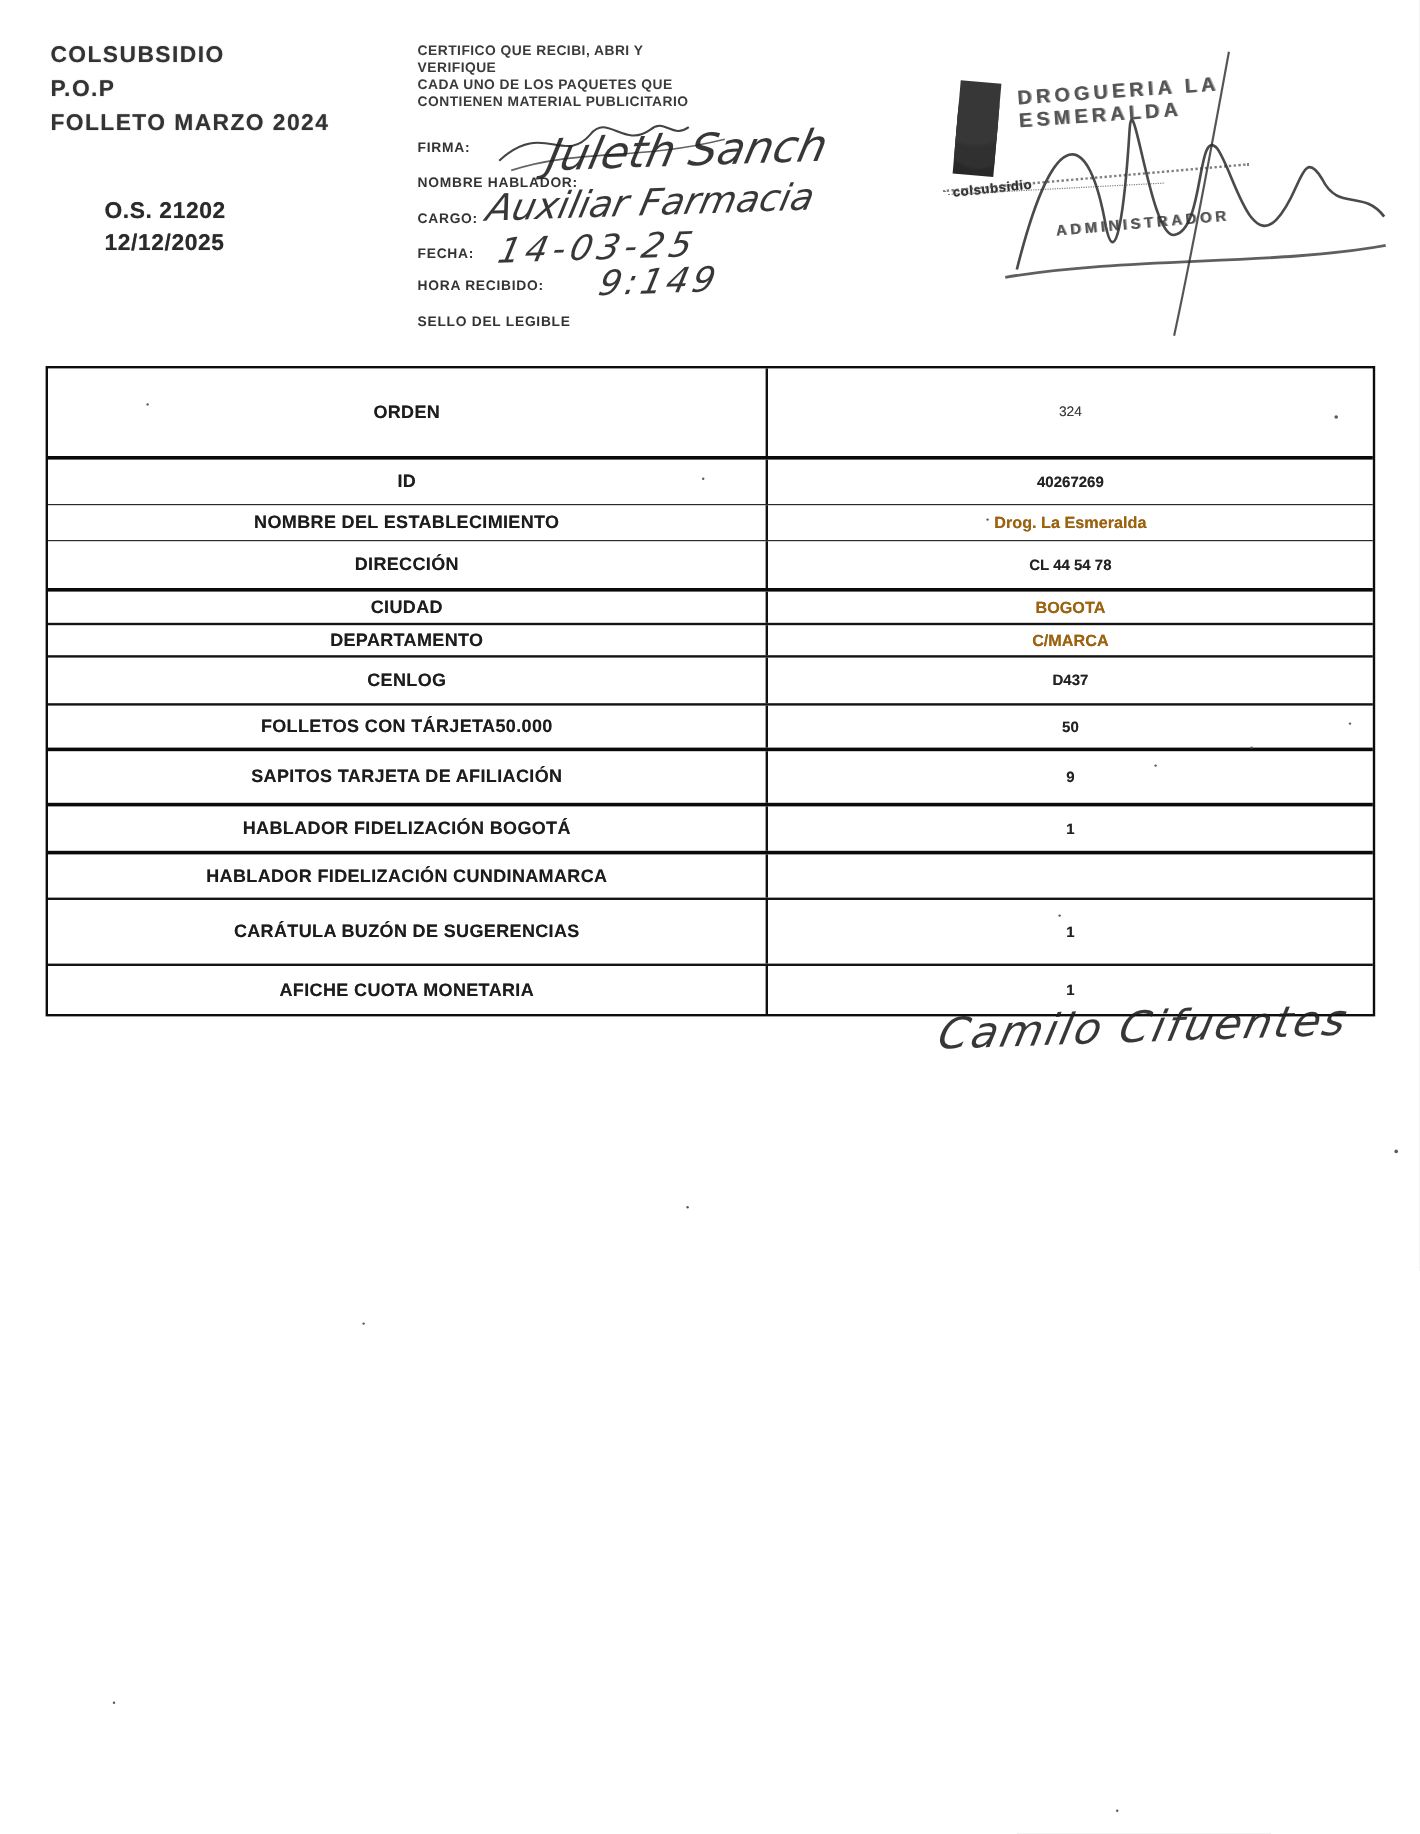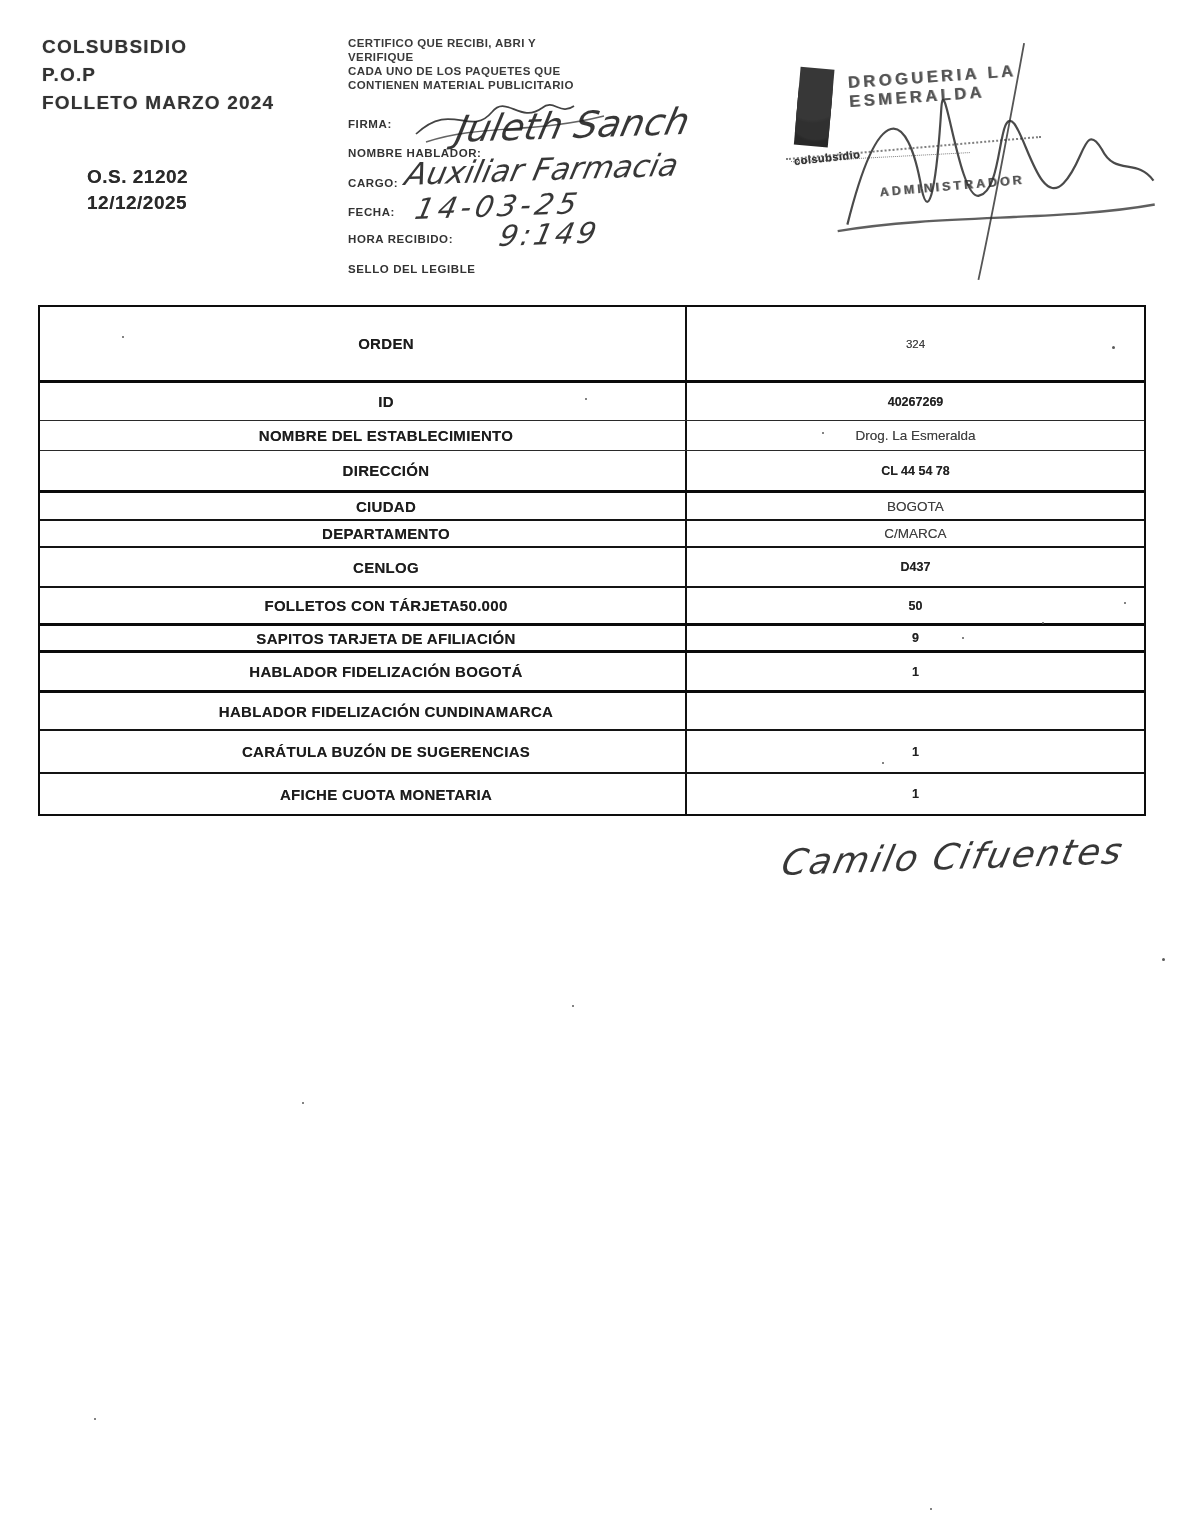--- a/index.html
+++ b/index.html
@@ -28,27 +28,27 @@
   .stamp-logo-blob{width:34px;height:78px;background:
      radial-gradient(circle at 40% 20%,#222 55%,transparent 60%),
      radial-gradient(circle at 55% 55%,#1a1a1a 60%,transparent 66%),
      radial-gradient(circle at 35% 85%,#111 58%,transparent 64%);
      transform:rotate(8deg);opacity:.9;}
   .stamp-logo-word{font-size:11px;font-weight:700;color:#2e2e2e;letter-spacing:.5px;
      text-shadow:0 0 1px rgba(0,0,0,.6);transform:rotate(-3deg);}
   .fuzzline{border-top:2px dotted #555;opacity:.75;}
   
   .rtable{left:38px;top:305px;width:1108px;border:2px solid #0d0d0d;box-sizing:border-box;}
-  .trow{display:flex;box-sizing:border-box;padding-left:47px;}
+  .trow{display:flex;box-sizing:border-box;}
   .cl{width:600px;box-sizing:border-box;border-right:2px solid #111;
       display:flex;align-items:center;justify-content:center;text-align:center;}
   .cr{flex:1;display:flex;align-items:center;justify-content:center;text-align:center;}
   .lab{font-size:15px;font-weight:600;letter-spacing:.3px;color:#1c1c1c;text-shadow:0 0 .5px rgba(0,0,0,.5);}
   .val{font-size:12.5px;font-weight:600;color:#222;text-shadow:0 0 .4px rgba(0,0,0,.45);}
-  .val.b{font-weight:400;font-size:13.5px;color:#404040;}
+  .val.b{font-weight:700;font-size:13.5px;color:#a16207;}
   .val.faint{font-weight:400;font-size:11.5px;color:#3c3c3c;}
   .bb2{border-bottom:2px solid #141414;}
   .bb3{border-bottom:3px solid #0a0a0a;}
   .bb1{border-bottom:1.6px solid #2a2a2a;}
   .speck{position:absolute;width:2px;height:2px;background:#5a5a5a;border-radius:50%;}
   svg{overflow:visible;}
 </style>
 </head>
 <body>
 
@@ -155,21 +155,21 @@
         </div>
     </div>
     <div class="trow bb3" style="height:38px;">
       <div class="cl">
           <span class="lab">FOLLETOS CON TÁRJETA50.000</span>
         </div>
       <div class="cr">
           <span class="val">50</span>
         </div>
     </div>
-    <div class="trow bb3" style="height:27px;">
+    <div class="trow bb3" style="height:46px;">
       <div class="cl">
           <span class="lab">SAPITOS TARJETA DE AFILIACIÓN</span>
         </div>
       <div class="cr">
           <span class="val">9</span>
         </div>
     </div>
     <div class="trow bb3" style="height:40px;">
       <div class="cl">
           <span class="lab">HABLADOR FIDELIZACIÓN BOGOTÁ</span>
@@ -179,21 +179,21 @@
         </div>
     </div>
     <div class="trow bb2" style="height:38px;">
       <div class="cl">
           <span class="lab">HABLADOR FIDELIZACIÓN CUNDINAMARCA</span>
         </div>
       <div class="cr">
           <span class="val"></span>
         </div>
     </div>
-    <div class="trow bb2" style="height:43px;">
+    <div class="trow bb2" style="height:55px;">
       <div class="cl">
           <span class="lab">CARÁTULA BUZÓN DE SUGERENCIAS</span>
         </div>
       <div class="cr">
           <span class="val">1</span>
         </div>
     </div>
     <div class="trow" style="height:40px;">
       <div class="cl">
           <span class="lab">AFICHE CUOTA MONETARIA</span>

